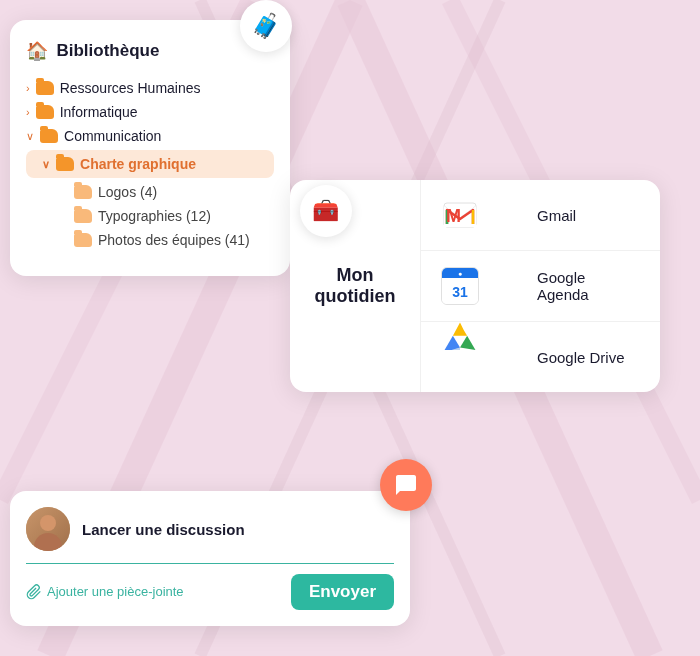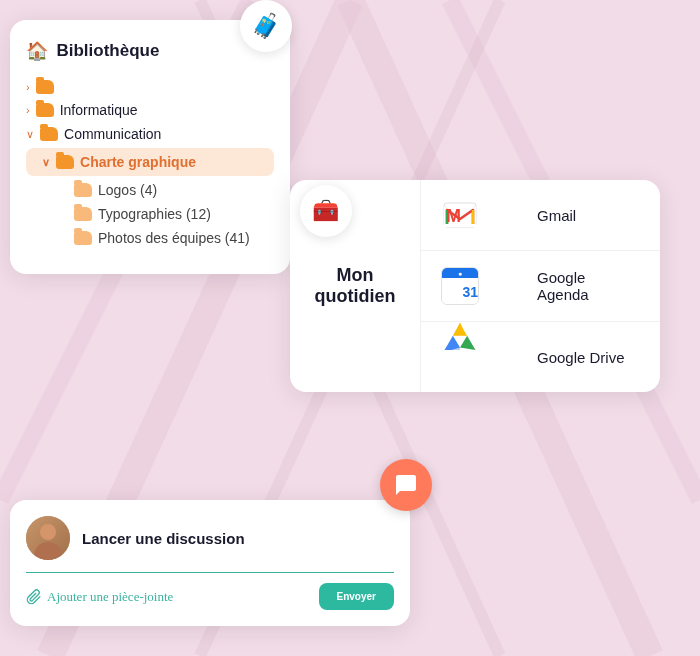--- a/index.html
+++ b/index.html
@@ -285,30 +285,29 @@
     }
 
     .attachment-btn {
       display: flex;
       align-items: flex-start;
       gap: 5px;
       color: #3ab3a0;
       font-size: 13px;
       cursor: pointer;
       flex: 1;
-      font-family: Liberation Serif, serif;
     }
 
     .send-btn {
       background: #2db8a0;
       color: #fff;
       border: none;
       border-radius: 8px;
       padding: 8px 18px;
-      font-size: 10px;
+      font-size: 17px;
       font-weight: 600;
       cursor: pointer;
     }
 
     
     .float-chat {
       position: absolute;
       bottom: 145px;
       left: 380px;
       width: 52px;
@@ -379,20 +378,21 @@
 
 <div class="library-card">
   <div class="library-title">
     <span class="house-icon">🏠</span>
     <span>Bibliothèque</span>
   </div>
 
   <div class="tree-item level0">
     <span class="chevron">›</span>
     <span class="folder-icon orange"></span>
+    <span>Ressources Humaines</span>
   </div>
 
   <div class="tree-item level0">
     <span class="chevron">›</span>
     <span class="folder-icon orange"></span>
     <span>Informatique</span>
   </div>
 
   <div class="tree-item level0">
     <span class="chevron">∨</span>
@@ -448,21 +448,21 @@
       </div>
       <span class="app-name">Gmail</span>
     </div>
 
     <div class="app-row">
       <div class="app-logo">
         <div class="gcal-logo">
           <div class="gcal-top">
             <span style="color:white;font-size:7px;font-weight:700;">●</span>
           </div>
-          <div style="background:#fff;flex:1;display:flex;align-items:center;justify-content:flex-end;">
+          <div style="background:#fff;flex:1;display:flex;align-items:center;justify-content:center;">
             <span class="gcal-num">31</span>
           </div>
         </div>
       </div>
       <span class="app-name">Google Agenda</span>
     </div>
 
     <div class="app-row">
       <div class="app-logo">
         <svg class="gdrive-logo" viewBox="0 0 38 38" xmlns="http://www.w3.org/2000/svg">

